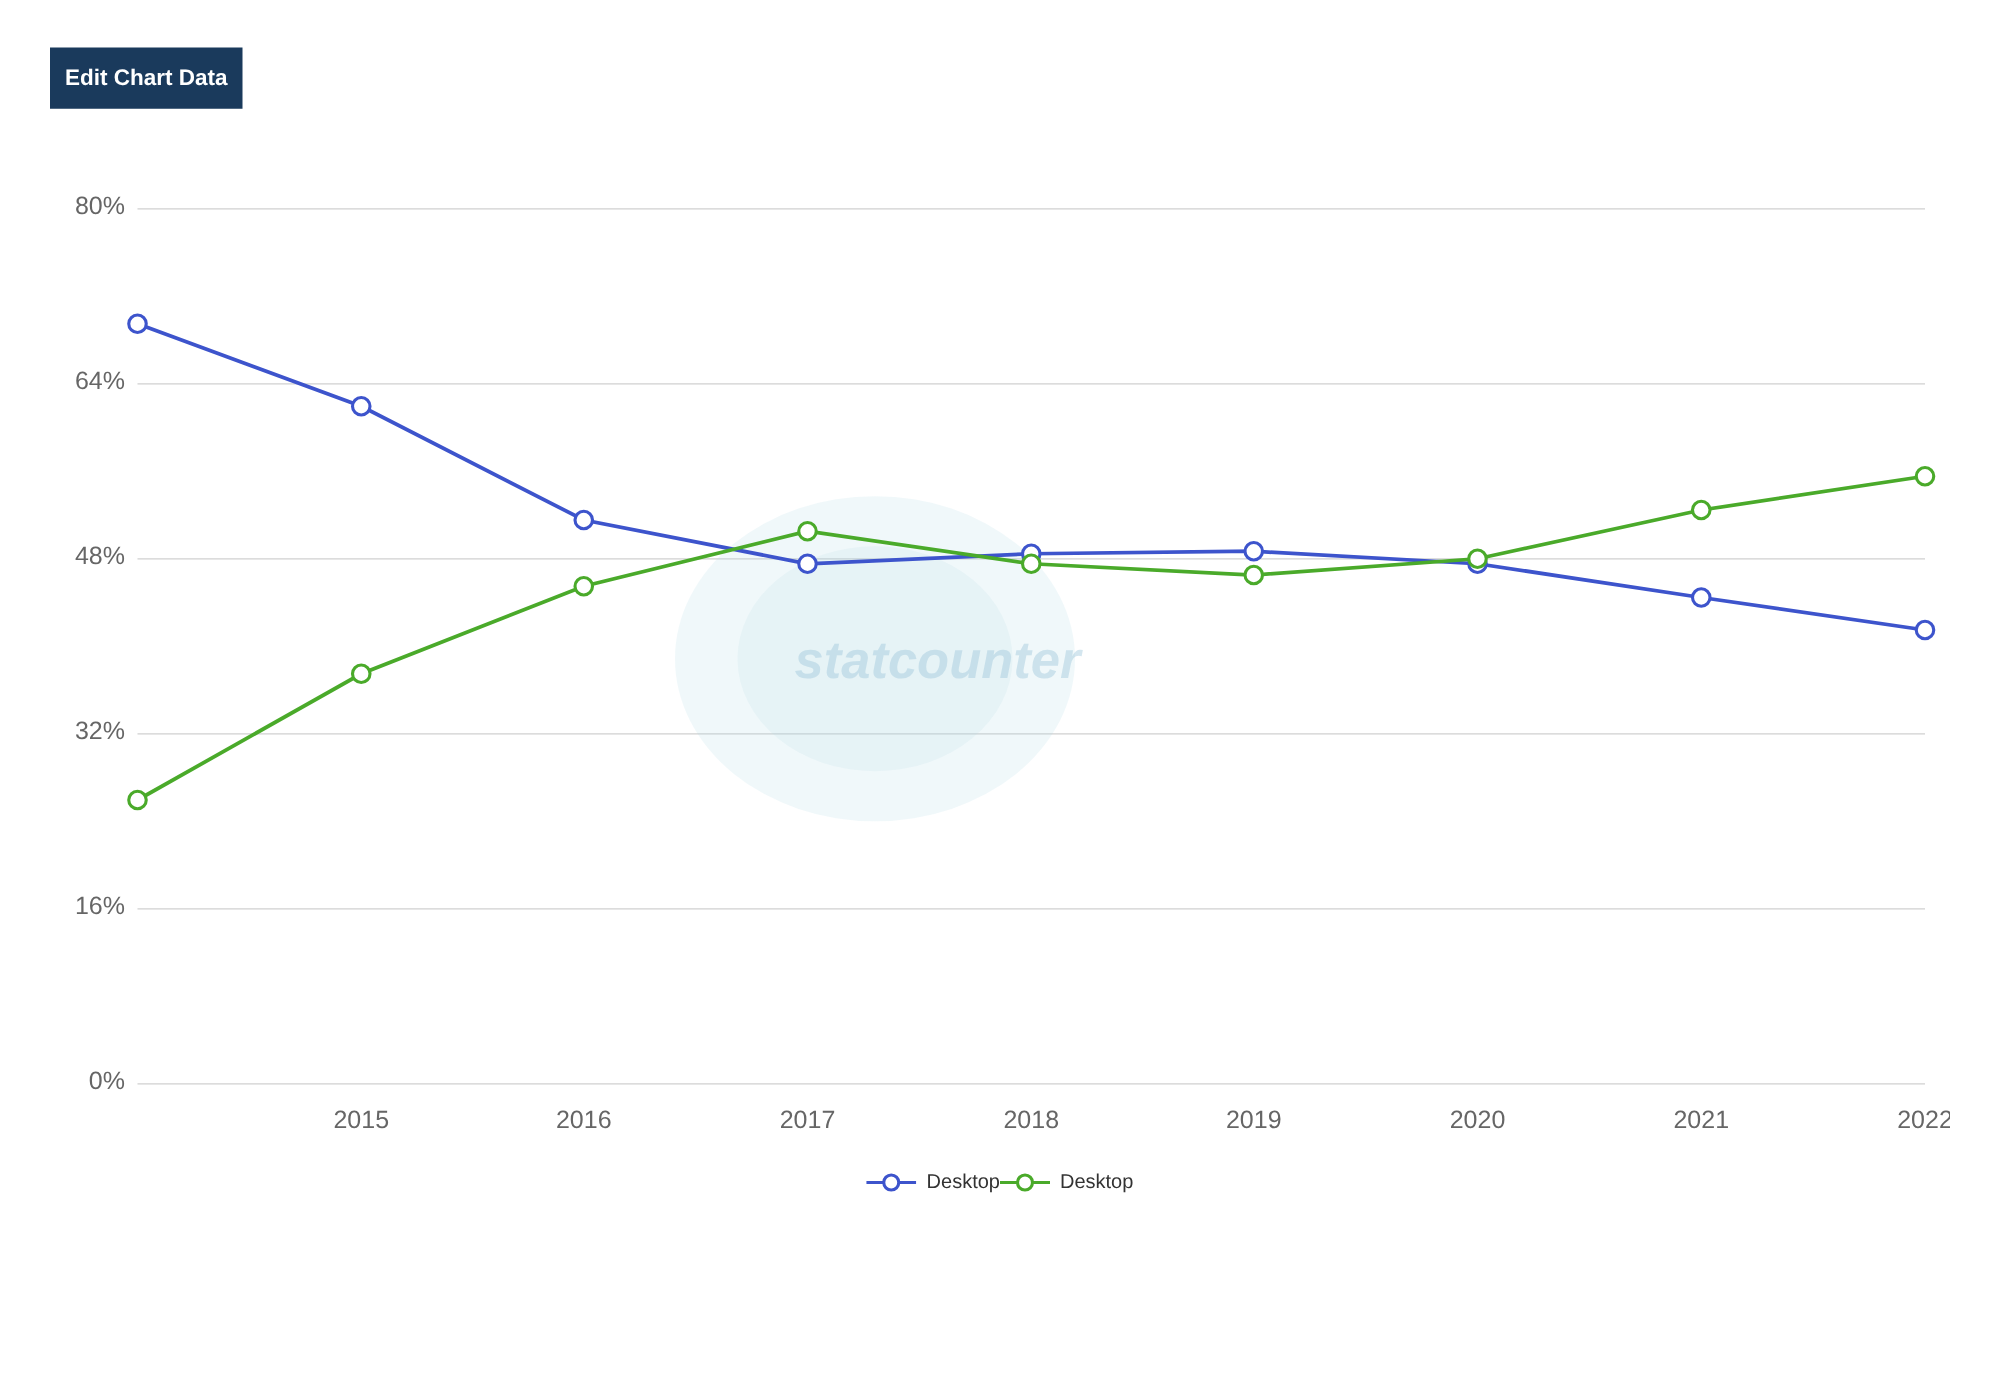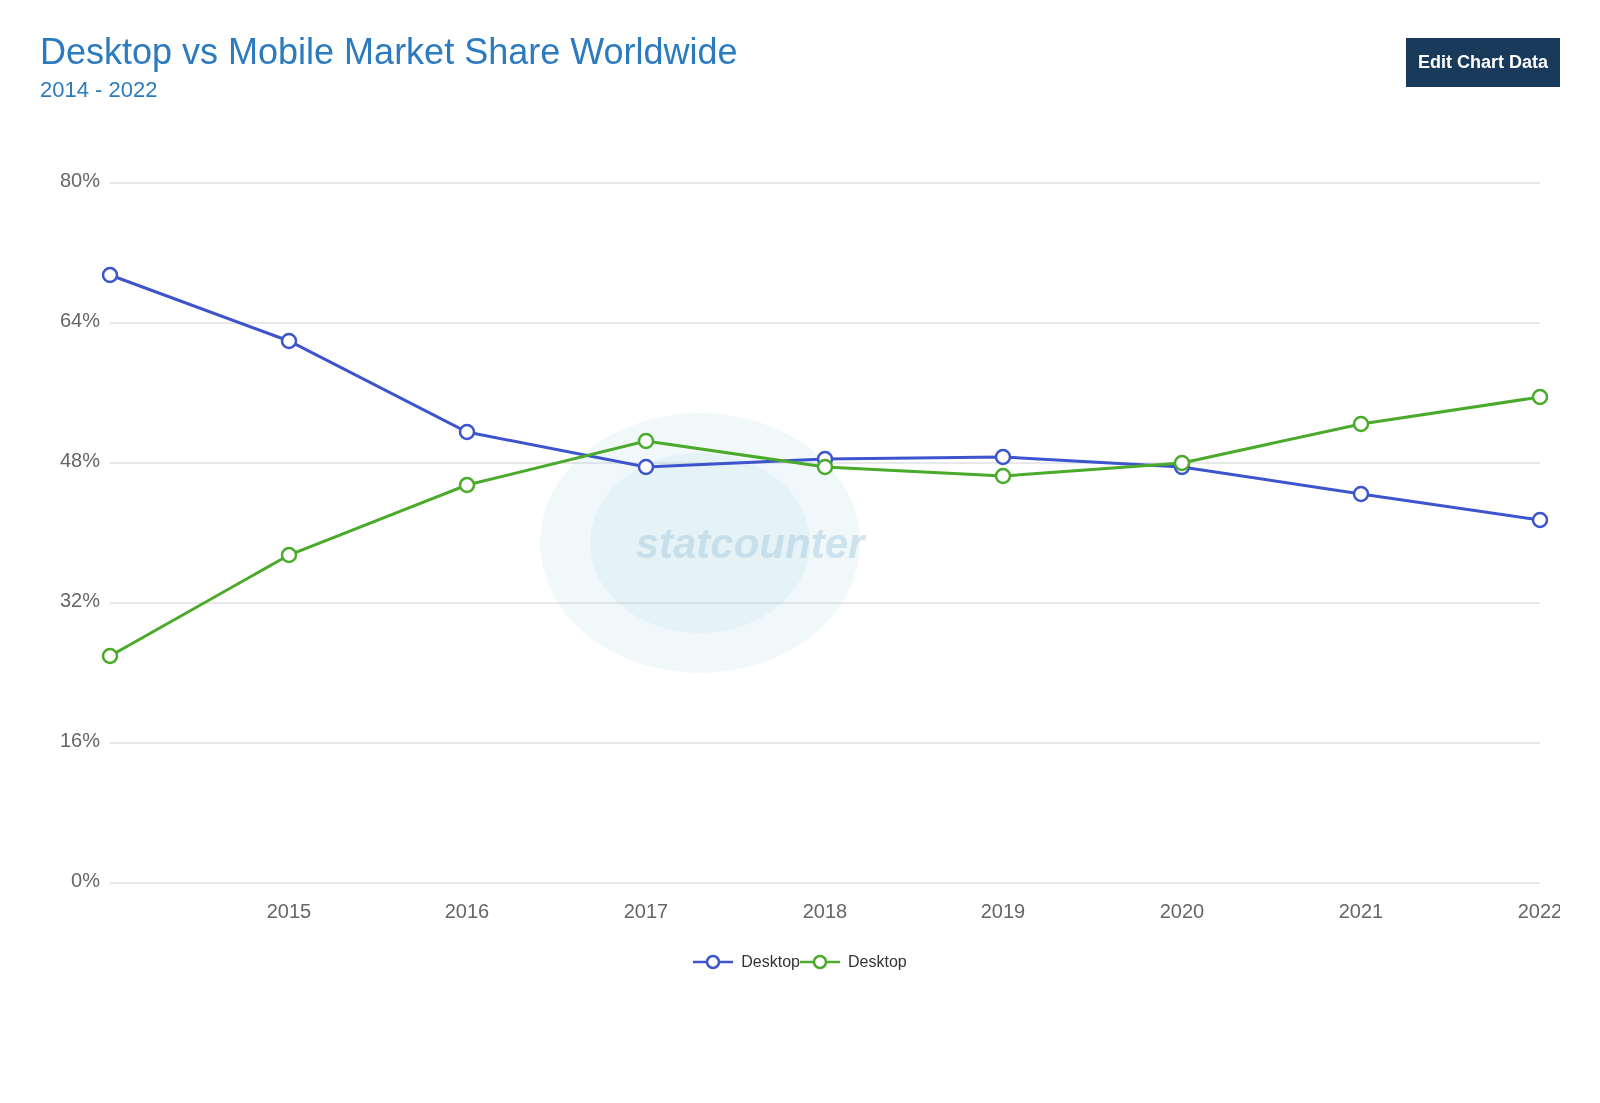--- a/index.html
+++ b/index.html
@@ -68,24 +68,20 @@
       gap: 8px;
       font-size: 16px;
       color: #333;
     }
   </style>
 </head>
 <body>
 
 <div class="chart-container">
   <div class="header">
-    <div class="title-block">
-      <div class="chart-title">Desktop vs Mobile Market Share Worldwide</div>
-      <div class="chart-subtitle">2014 - 2022</div>
-    </div>
     <button class="edit-button">Edit Chart Data</button>
   </div>
 
   <div class="chart-area">
     <svg class="chart-svg" viewBox="0 0 1520 820" preserveAspectRatio="none">
 
       <line x1="70" y1="60" x2="1500" y2="60" stroke="#d0d0d0" stroke-width="1"></line>
       <line x1="70" y1="200" x2="1500" y2="200" stroke="#d0d0d0" stroke-width="1"></line>
       <line x1="70" y1="340" x2="1500" y2="340" stroke="#d0d0d0" stroke-width="1"></line>
       <line x1="70" y1="480" x2="1500" y2="480" stroke="#d0d0d0" stroke-width="1"></line>

